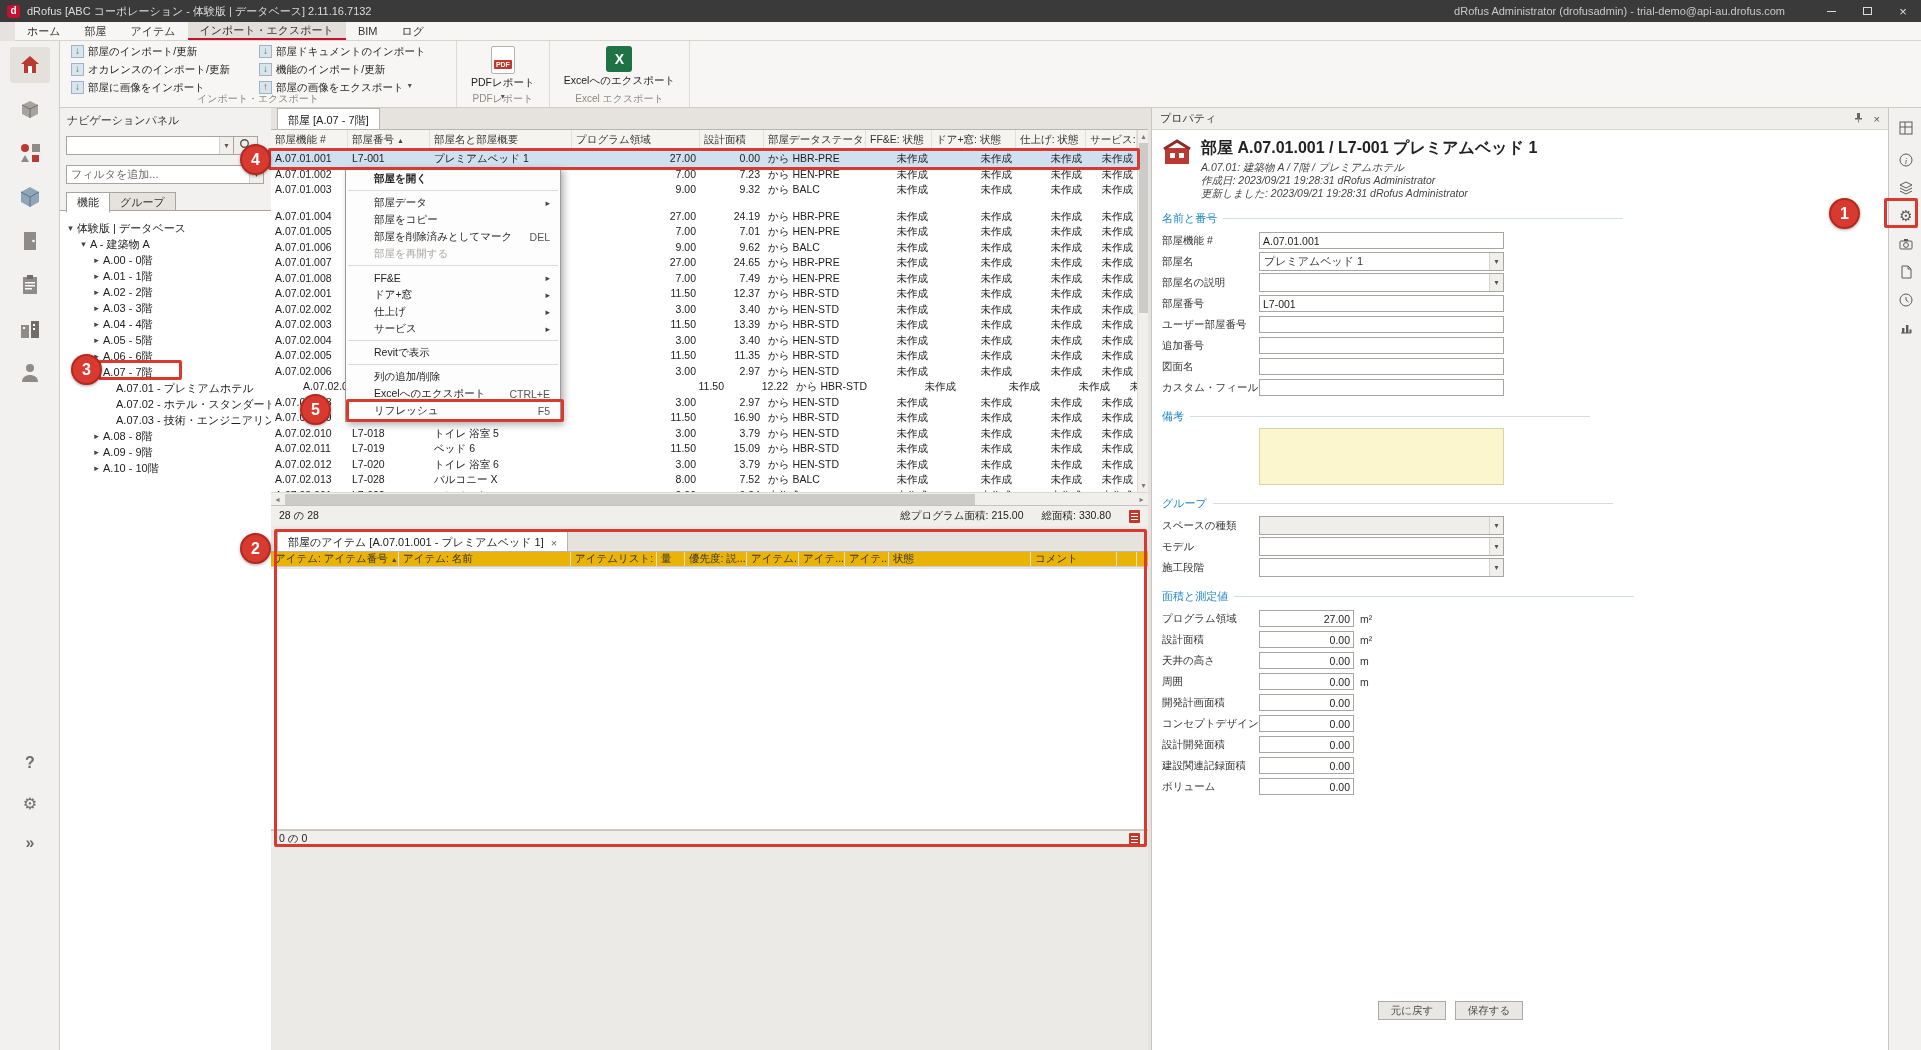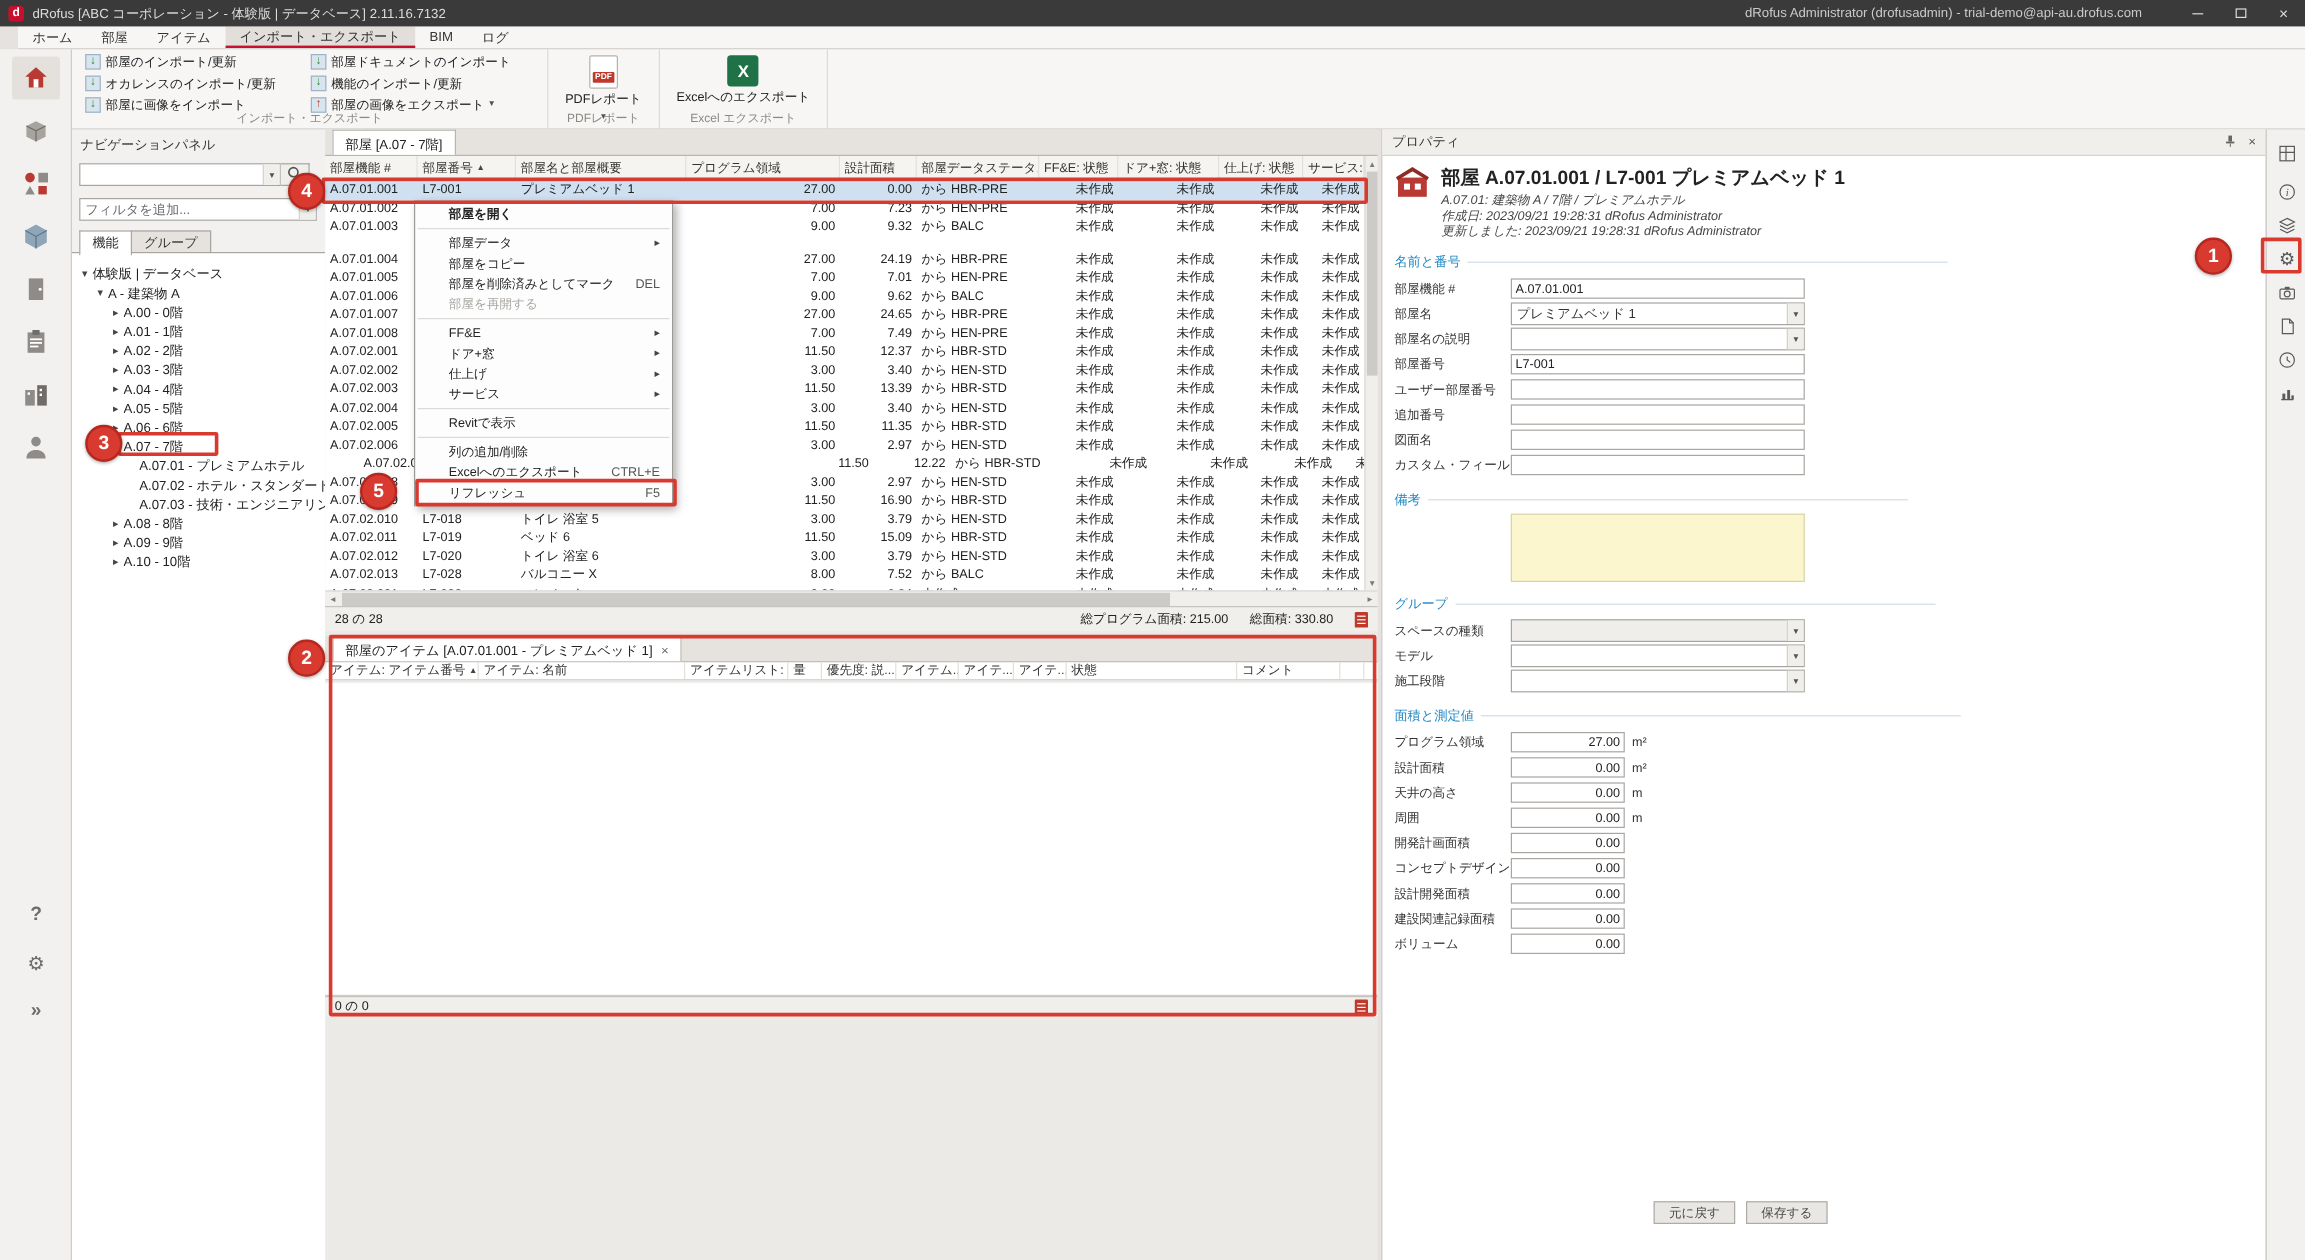--- a/index.html
+++ b/index.html
@@ -82,21 +82,21 @@
 .hscroll{position:absolute;left:0;top:384px;width:877px;height:13px;background:#f0efec;border-top:1px solid #dbd8d4}
 .hthumb{position:absolute;left:14px;top:1px;width:690px;height:11px;background:#cdcbc7}
 .sarrow{position:absolute;color:#7a7a7a;font-size:8px;width:13px;height:13px;display:flex;align-items:center;justify-content:center}
 .table-footer{position:absolute;left:0;top:397px;width:877px;height:21px;background:#f0efec;border-top:1px solid #c6c3bf;display:flex;align-items:center;padding:0 8px;gap:18px;font-size:10.5px}
 .tf-spacer{flex:1}
 .report-ico{width:11px;height:13px;background:#c0392b;border-radius:1px;position:relative;flex:0 0 auto}
 .report-ico::before{content:"";position:absolute;left:2px;top:3px;right:2px;height:1px;background:#fff;box-shadow:0 3px 0 #fff,0 6px 0 #fff}
 
 
 .items-tabbar{position:absolute;left:0;top:422px;width:877px;height:22px;background:#e6e3df;border-bottom:1px solid #b9b6b2;display:flex;align-items:flex-end;padding-left:6px}
-.items-header{position:absolute;left:0;top:444px;width:877px;height:15px;display:grid;background:#ffffff;border-bottom:1px solid #cfcdca}
+.items-header{position:absolute;left:0;top:444px;width:877px;height:15px;display:grid;background:#eab308;border-bottom:1px solid #cfcdca}
 .items-header .th{padding:1px 4px}
 .items-body{position:absolute;left:0;top:461px;width:877px;height:261px;background:#fff;border-bottom:1px solid #cfcdca}
 .items-footer{position:absolute;left:0;top:722px;width:877px;height:17px;background:#f0efec;border-top:1px solid #c6c3bf;display:flex;align-items:center;padding:0 8px;gap:18px;font-size:10.5px}
 
 
 .context-menu{position:absolute;left:345px;top:167px;width:216px;background:#fdfdfd;border:1px solid #9e9b97;box-shadow:3px 3px 7px rgba(0,0,0,.3);padding:2px 0;z-index:30}
 .cm-item{height:17px;display:flex;align-items:center;padding:0 10px 0 28px;font-size:10.5px}
 .cm-item.bold{font-weight:bold}
 .cm-item.disabled{color:#a9a6a2}
 .cm-lbl{flex:1;white-space:nowrap}

